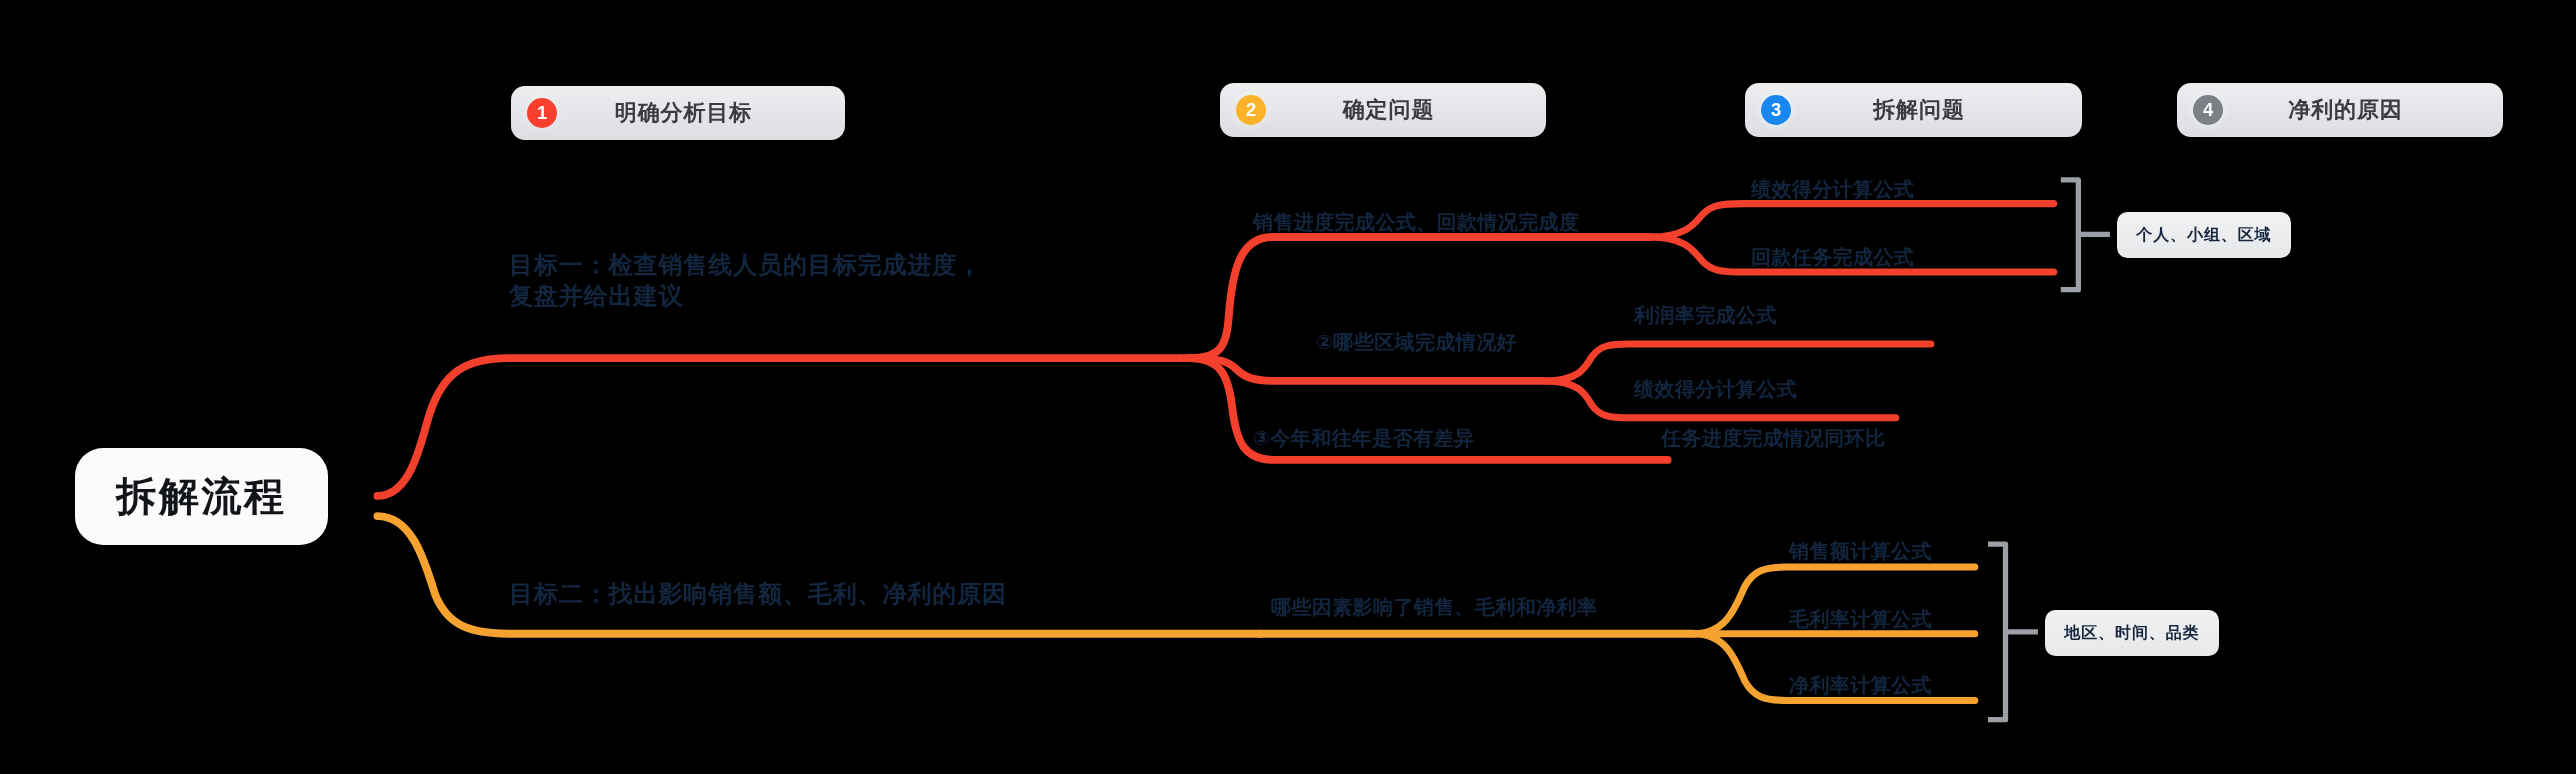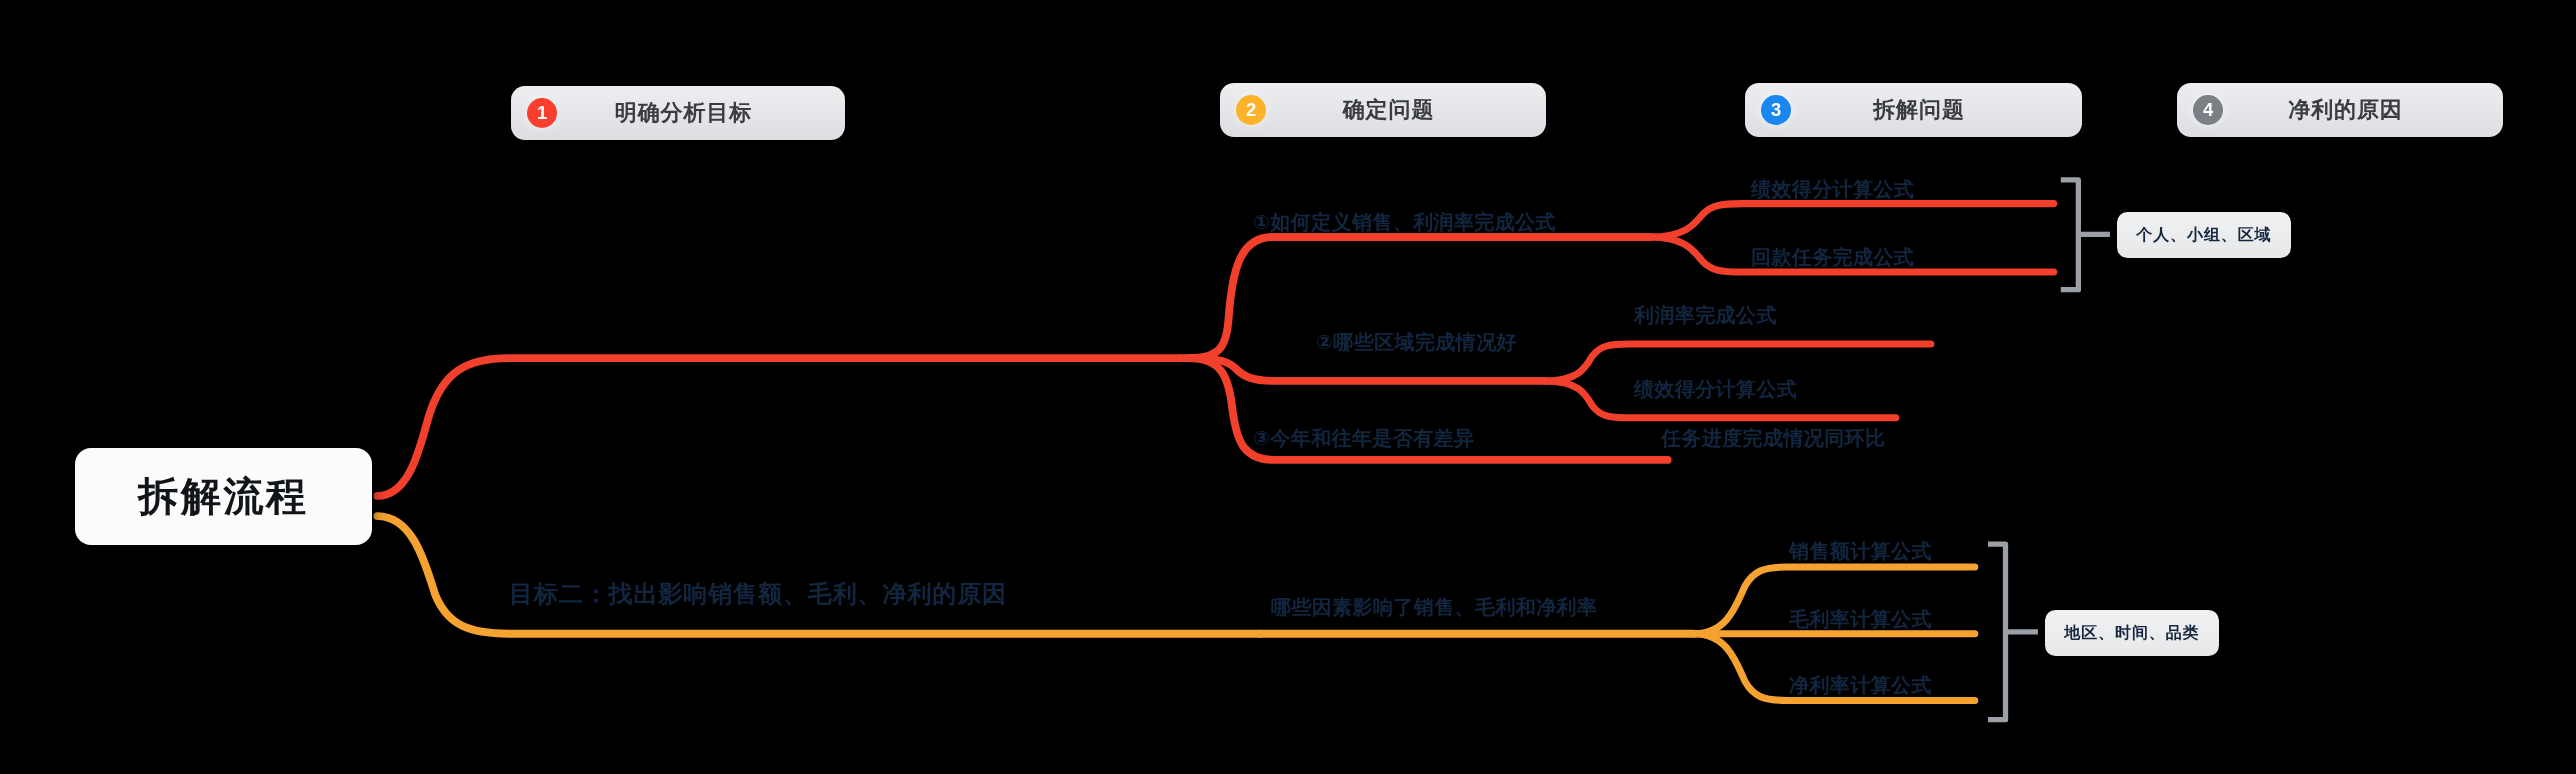--- a/index.html
+++ b/index.html
@@ -59,23 +59,23 @@
     letter-spacing: 0.9px;
     padding-right: 23px;
     padding-left: 4px;
     white-space: nowrap;
   }
 
   
   #root-node {
     position: absolute;
     left: 75px; top: 448px;
-    width: 297px; height: 97px;
+    width: 253px; height: 97px;
     background: #fbfbfb;
-    border-radius: 16px;
+    border-radius: 28px;
     display: flex;
     align-items: center;
     justify-content: center;
     box-shadow: 0 3.5px 12.3px rgba(0,0,0,0.6);
     z-index: 5;
   }
   #root-node .root-label {
     color: #111418;
     font-size: 40px;
     font-weight: bold;
@@ -182,22 +182,24 @@
 
   <div class="step-card" style="left:2177px; top:83px; width:326px;">
     <div class="step-badge" style="background:#7b7f86;">4</div>
     <div class="step-title">净利的原因</div>
   </div>
 
   <div id="root-node">
     <div class="root-label">拆解流程</div>
   </div>
 
-
-  <div class="node-text lvl2" style="left:1253px; top:209px;">①如何定义销售、利润率完成公式</div>
+  <div class="node-text lvl1" style="left:509px; top:250px;">目标一：检查销售线人员的目标完成进度，
+复盘并给出建议</div>
+
+  <div class="node-text lvl2" style="left:1253px; top:209px;">销售进度完成公式、回款情况完成度</div>
   <div class="node-text lvl2" style="left:1316px; top:329px;">②哪些区域完成情况好</div>
   <div class="node-text lvl2" style="left:1253px; top:425px;">③今年和往年是否有差异</div>
 
   <div class="node-text lvl3" style="left:1751px; top:176px;">绩效得分计算公式</div>
   <div class="node-text lvl3" style="left:1751px; top:244px;">回款任务完成公式</div>
 
   <div class="node-text lvl3" style="left:1634px; top:302px;">利润率完成公式</div>
   <div class="node-text lvl3" style="left:1634px; top:376px;">绩效得分计算公式</div>
 
   <div class="node-text lvl3" style="left:1661px; top:425px;">任务进度完成情况同环比</div>

